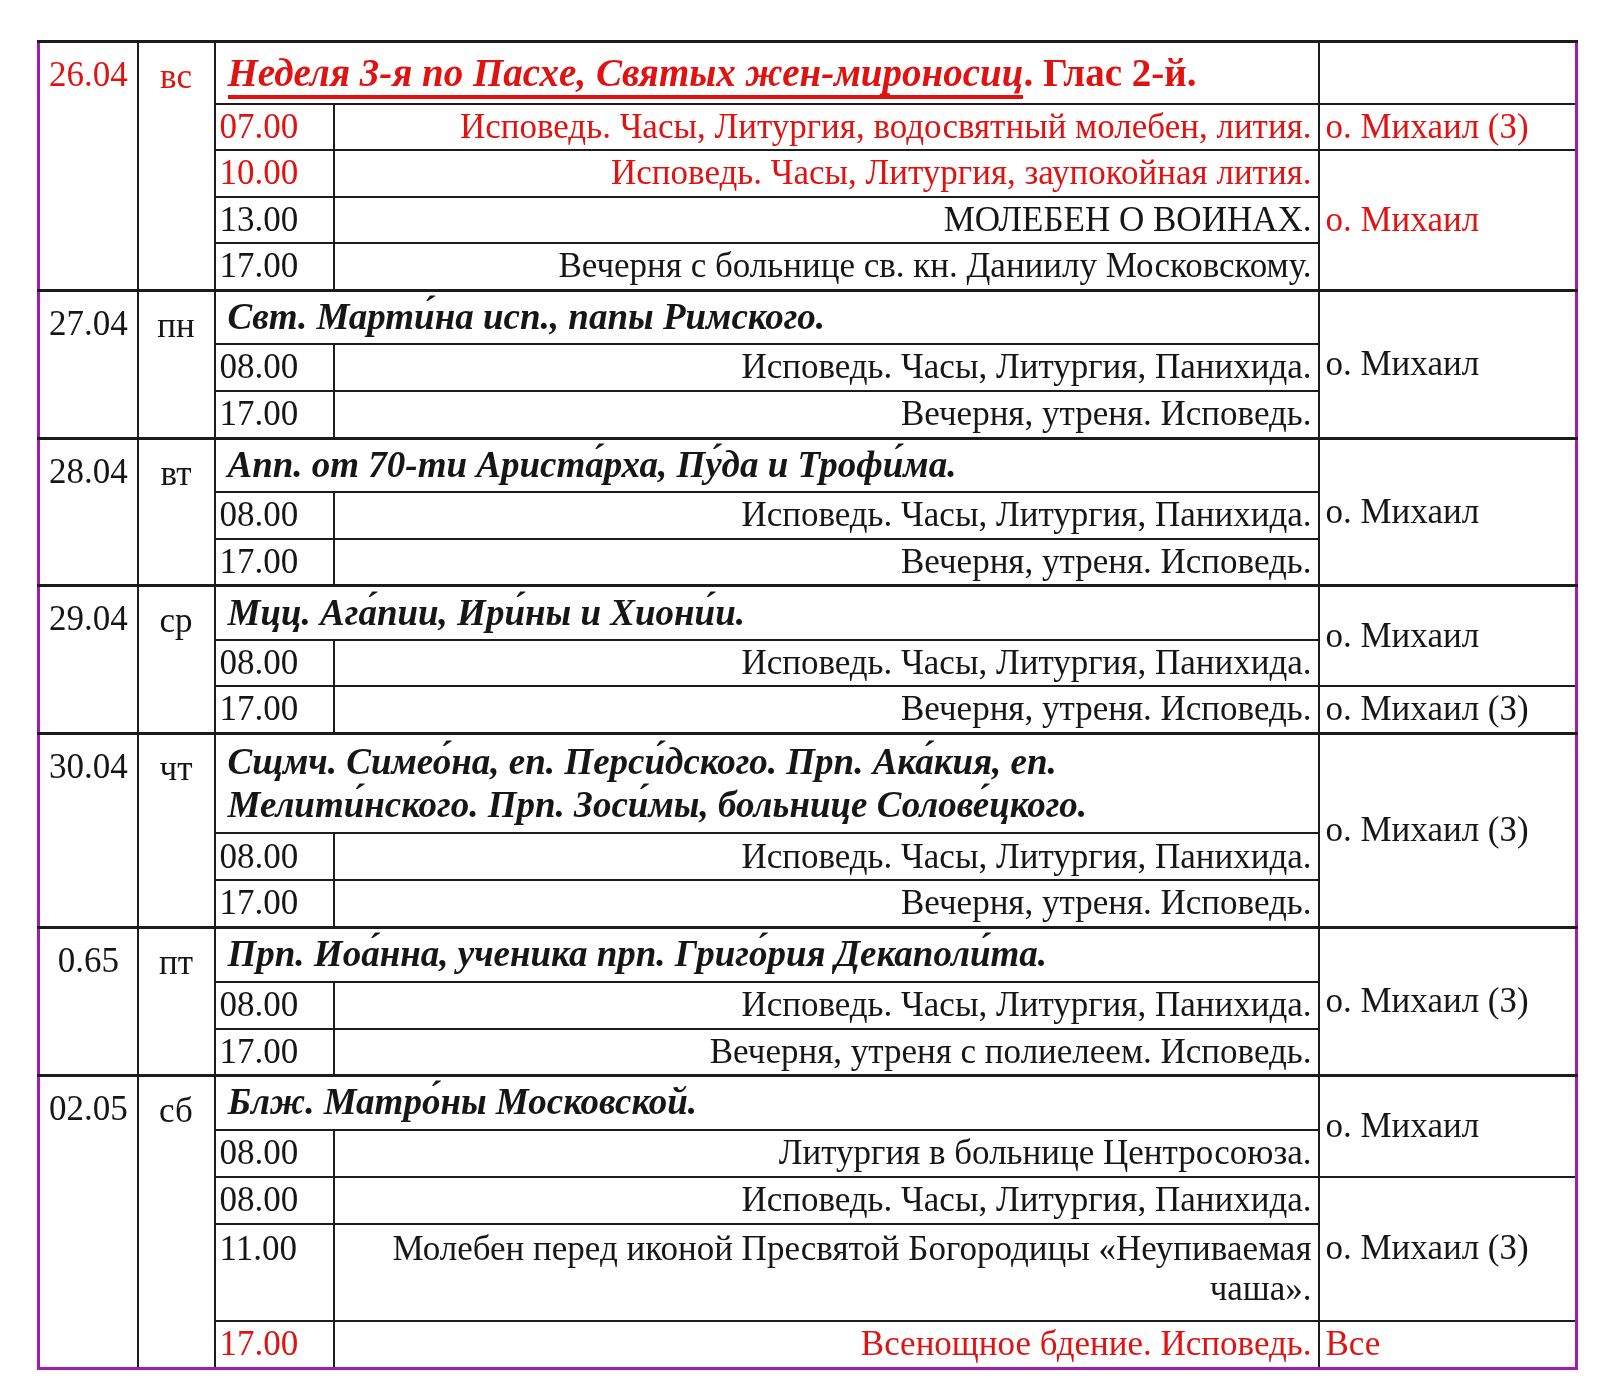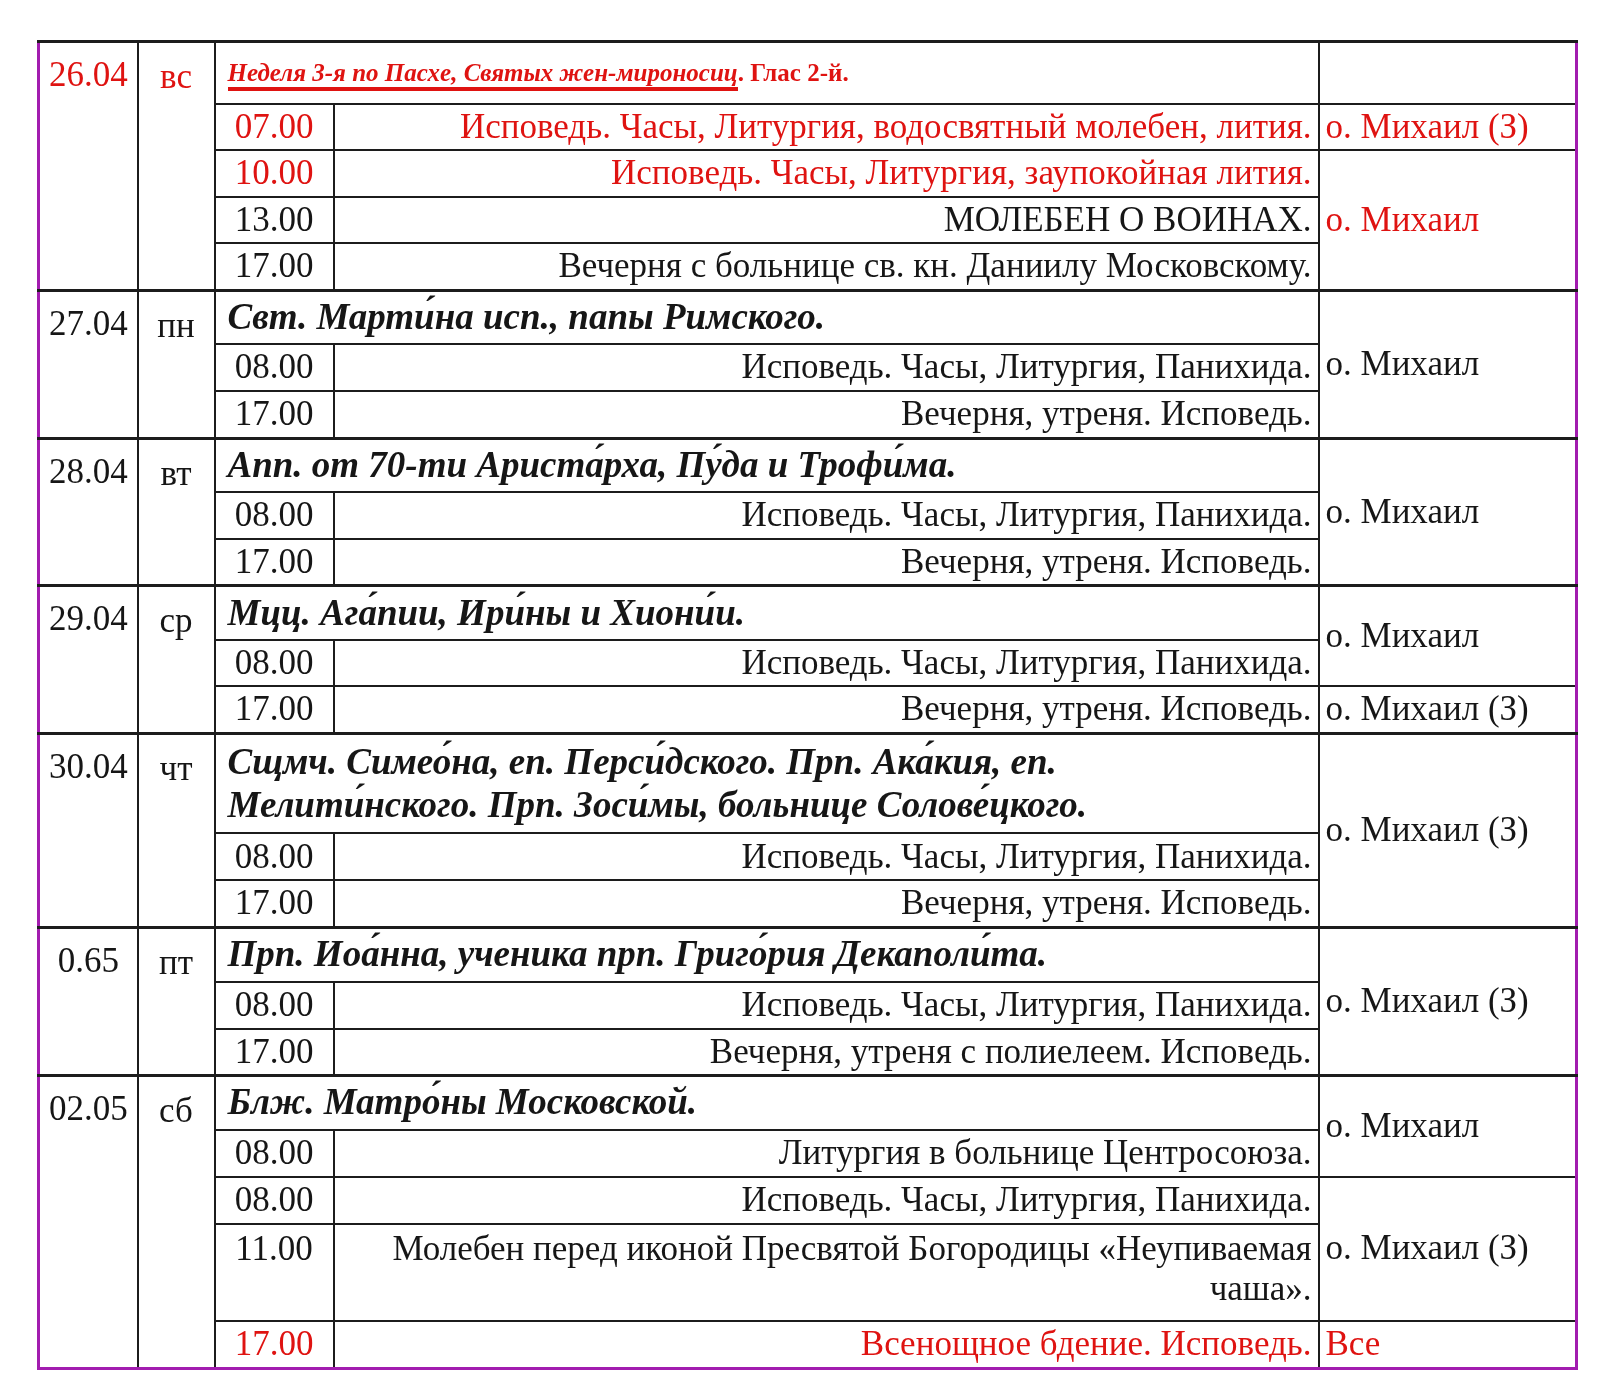--- a/index.html
+++ b/index.html
@@ -14,28 +14,28 @@
   td {
     border:2px solid #1c1c1c;
     vertical-align:middle;
     font-size:35px; line-height:1.16;
     padding:2px 8px;
     overflow:hidden;
   }
   tr.block-start td { border-top:3px solid #1c1c1c; }
   .c-date { text-align:center; vertical-align:top; padding-top:12px; }
   .c-day  { text-align:center; vertical-align:top; padding-top:14px; }
-  .c-time { text-align:center; padding:2px 4px; white-space:nowrap; }
+  .c-time { text-align:left; padding:2px 4px; white-space:nowrap; }
   .c-svc  { text-align:right; padding-left:12px; padding-right:6px; }
   .c-priest { text-align:left; padding:2px 6px; }
   .c-title {
     font-weight:bold; font-style:italic;
     font-size:37px; padding-left:12px; padding-right:6px;
   }
-  .c-title-lg { font-size:25px; }
+  .c-title-lg { font-size:39px; }
   .v-top { vertical-align:top; padding-top:4px; }
   .red { color:#df1311; }
   .u { border-bottom:4px solid #df1311; padding-bottom:1px; }
   .note { font-style:normal; }
   tr.rh-h1 { height:62px; }
   tr.rh-h  { height:54px; }
   tr.rh-hx { height:100px; }
   tr.rh-r  { height:44px; }
   tr.rh-r2 { height:47px; }
   tr.rh-rx { height:97px; }

